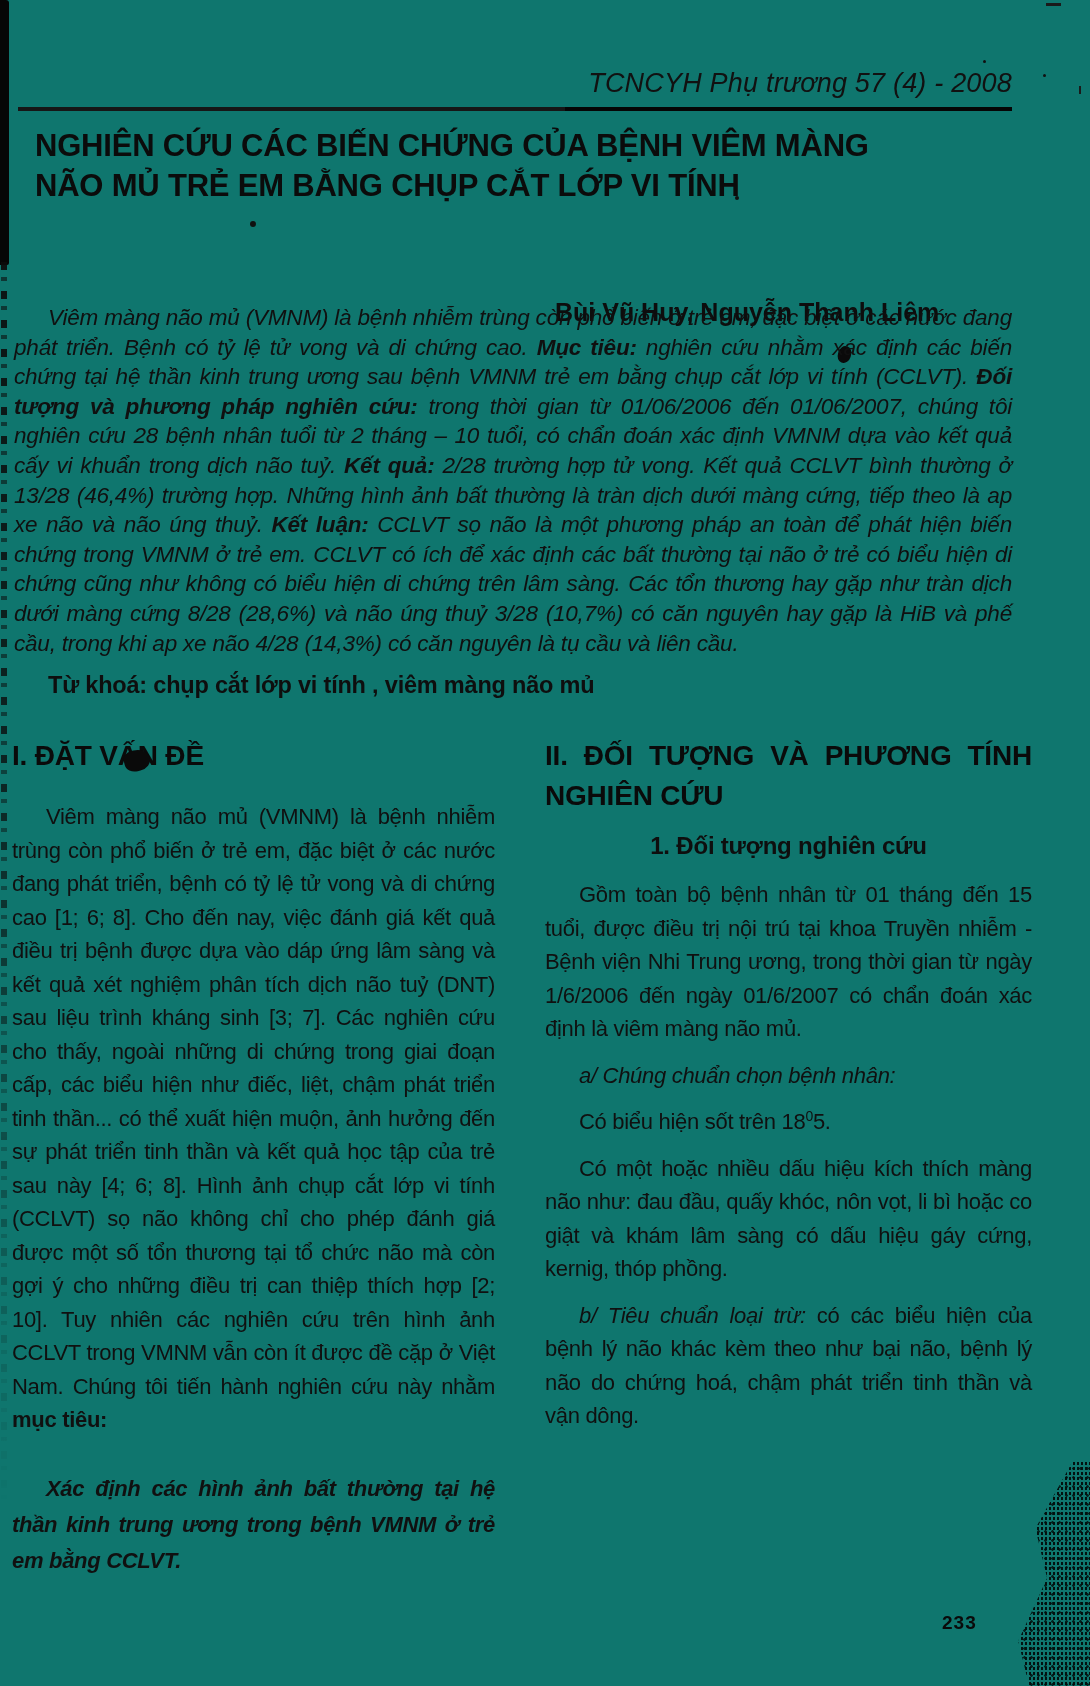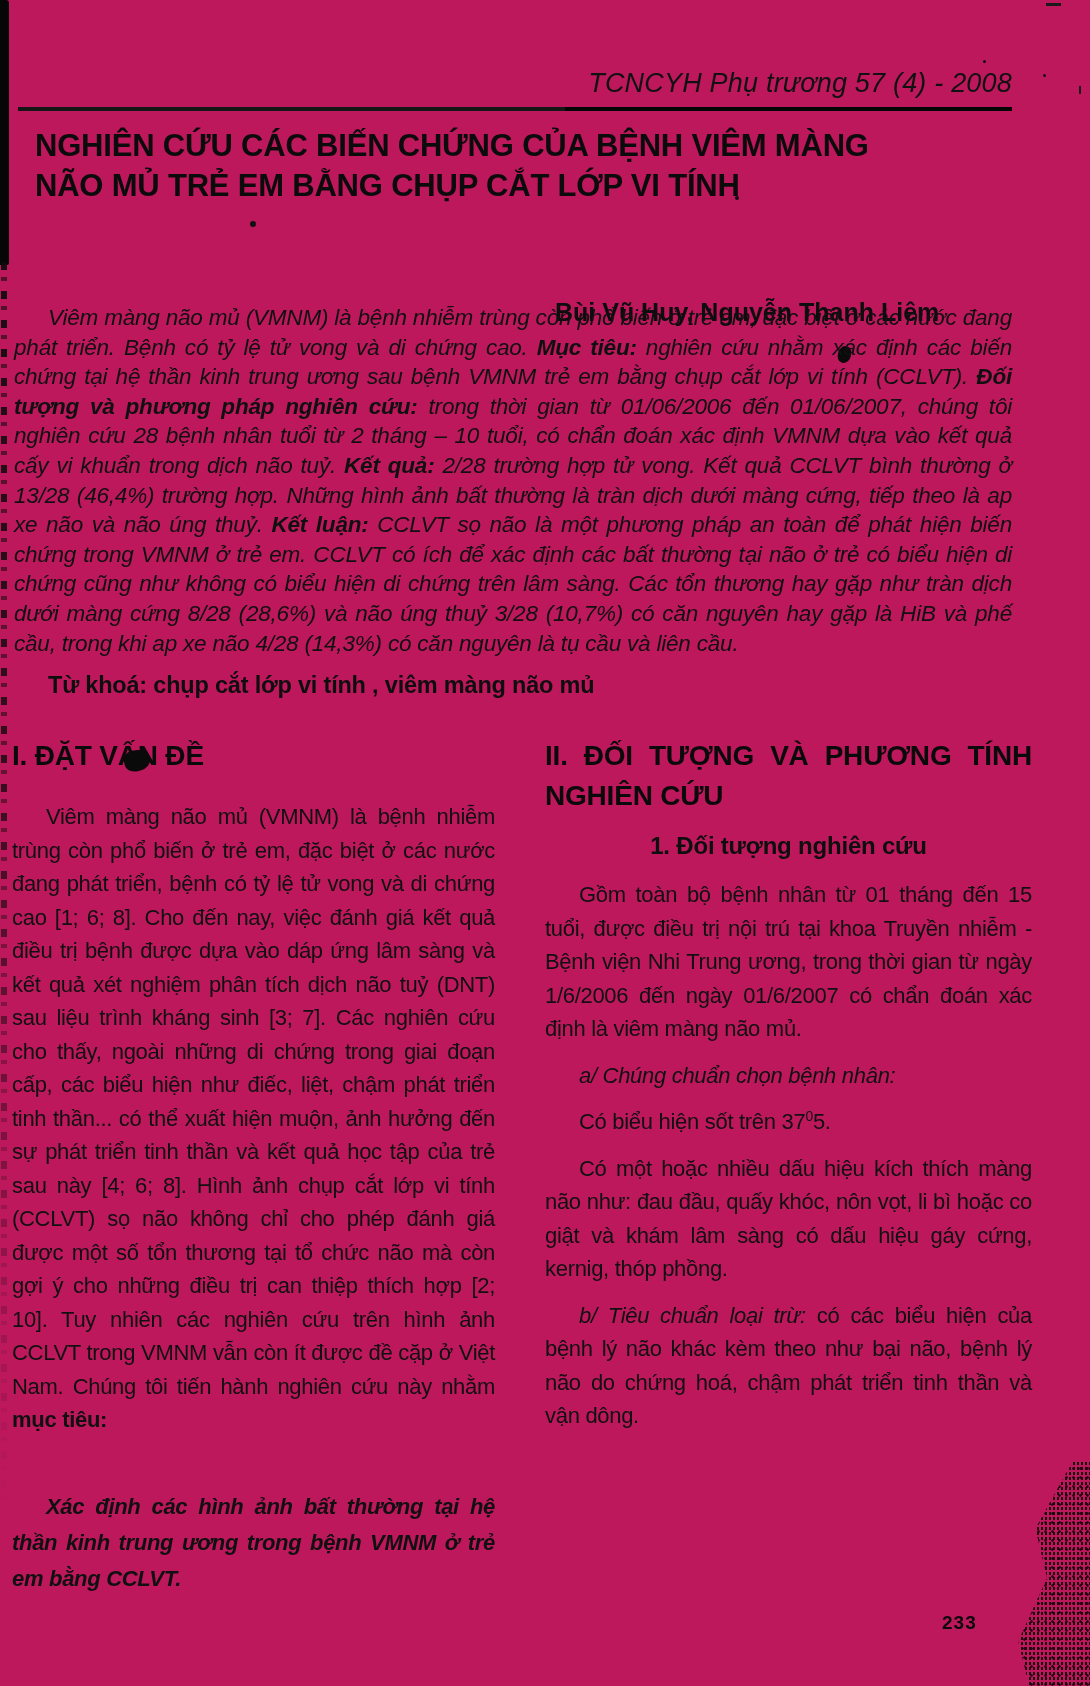--- a/index.html
+++ b/index.html
@@ -3,21 +3,21 @@
 <meta charset="utf-8">
 <style>
   html, body {
     margin: 0; padding: 0;
     width: 1090px; height: 1686px;
     background: #fbfbf9;
     font-family: "Liberation Sans", "DejaVu Sans", sans-serif;
     color: #0e0e0e;
     overflow: hidden;
   }
-  .page { position: relative; width: 1090px; height: 1686px; background: #be185d; }
+  .page { position: relative; width: 1090px; height: 1686px; background: #0f766e; }
 
   
   .edge-solid {
     position: absolute; left: 0; top: 0; width: 9px; height: 265px;
     background: #060606; border-radius: 0 3px 2px 0;
   }
   .edge-dashes {
     position: absolute; left: 1px; top: 262px; width: 6px; height: 1240px;
     background: repeating-linear-gradient(to bottom,
       rgba(12,12,12,.92) 0 8px, transparent 8px 15px,
@@ -87,21 +87,21 @@
   }
   .h1.justified { text-align: justify; margin-bottom: 16px; }
   .sub {
     font-size: 24px; font-weight: bold; margin: 0 0 18px 0; letter-spacing: -0.2px; text-align: center;
   }
   .p {
     font-size: 22px; line-height: 33.5px; text-align: justify;
     text-indent: 34px; letter-spacing: -0.3px; margin: 0 0 13px 0;
     color: #101010;
   }
-  .p.objective { font-weight: bold; font-style: italic; line-height: 36px; margin-top: 52px; }
+  .p.objective { font-weight: bold; font-style: italic; line-height: 36px; margin-top: 34px; }
   .p .lead-italic { font-style: italic; }
   .p sup { font-size: 14px; vertical-align: super; line-height: 0; }
 
   .page-number {
     position: absolute; top: 1612px; left: 942px;
     font-weight: bold; font-size: 19px; letter-spacing: 1px; color: #0a0a0a;
   }
 
   .heading-blot {
     position: absolute; left: 112px; top: 14px; width: 26px; height: 21px;
@@ -144,20 +144,20 @@
     </div>
     <p class="p"><span>Viêm màng não mủ (VMNM) là bệnh nhiễm trùng còn phổ biến ở trẻ em, đặc biệt ở các nước đang phát triển, bệnh có tỷ lệ tử vong và di chứng cao [1; 6; 8]. Cho đến nay, việc đánh giá kết quả điều trị bệnh được dựa vào dáp ứng lâm sàng và kết quả xét nghiệm phân tích dịch não tuỷ (DNT) sau liệu trình kháng sinh [3; 7]. Các nghiên cứu cho thấy, ngoài những di chứng trong giai đoạn cấp, các biểu hiện như điếc, liệt, chậm phát triển tinh thần... có thể xuất hiện muộn, ảnh hưởng đến sự phát triển tinh thần và kết quả học tập của trẻ sau này [4; 6; 8]. Hình ảnh chụp cắt lớp vi tính (CCLVT) sọ não không chỉ cho phép đánh giá được một số tổn thương tại tổ chức não mà còn gợi ý cho những điều trị can thiệp thích hợp [2; 10]. Tuy nhiên các nghiên cứu trên hình ảnh CCLVT trong VMNM vẫn còn ít được đề cặp ở Việt Nam. Chúng tôi tiến hành nghiên cứu này nhằm </span><b>mục tiêu:</b></p>
     <p class="p objective">Xác định các hình ảnh bất thường tại hệ thần kinh trung ương trong bệnh VMNM ở trẻ em bằng CCLVT.</p>
   </div>
 
   <div class="col col-right">
     <div class="h1 justified">II. ĐỐI TƯỢNG VÀ PHƯƠNG TÍNH NGHIÊN CỨU</div>
     <div class="sub">1. Đối tượng nghiên cứu</div>
     <p class="p">Gồm toàn bộ bệnh nhân từ 01 tháng đến 15 tuổi, được điều trị nội trú tại khoa Truyền nhiễm - Bệnh viện Nhi Trung ương, trong thời gian từ ngày 1/6/2006 đến ngày 01/6/2007 có chẩn đoán xác định là viêm màng não mủ.</p>
     <p class="p"><span class="lead-italic">a/ Chúng chuẩn chọn bệnh nhân:</span></p>
-    <p class="p"><span>Có biểu hiện sốt trên 37</span><sup>0</sup><span>5.</span></p>
+    <p class="p"><span>Có biểu hiện sốt trên 18</span><sup>0</sup><span>5.</span></p>
     <p class="p">Có một hoặc nhiều dấu hiệu kích thích màng não như: đau đầu, quấy khóc, nôn vọt, li bì hoặc co giật và khám lâm sàng có dấu hiệu gáy cứng, kernig, thóp phồng.</p>
     <p class="p"><span class="lead-italic">b/ Tiêu chuẩn loại trừ:</span><span> có các biểu hiện của bệnh lý não khác kèm theo như bại não, bệnh lý não do chứng hoá, chậm phát triển tinh thần và vận dông.</span></p>
   </div>
 
   <div class="page-number">233</div>
 
 </div>
 
 </body></html>

